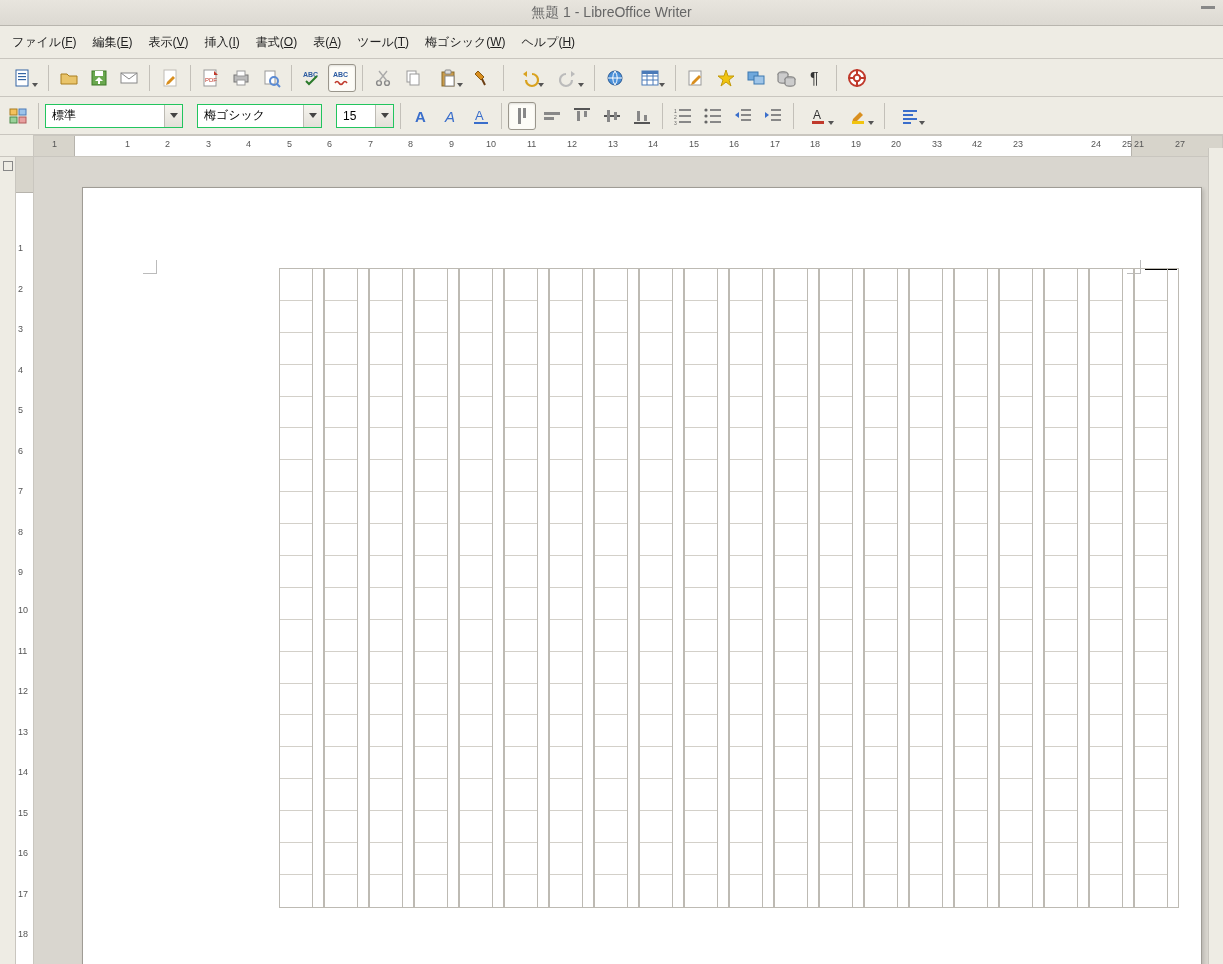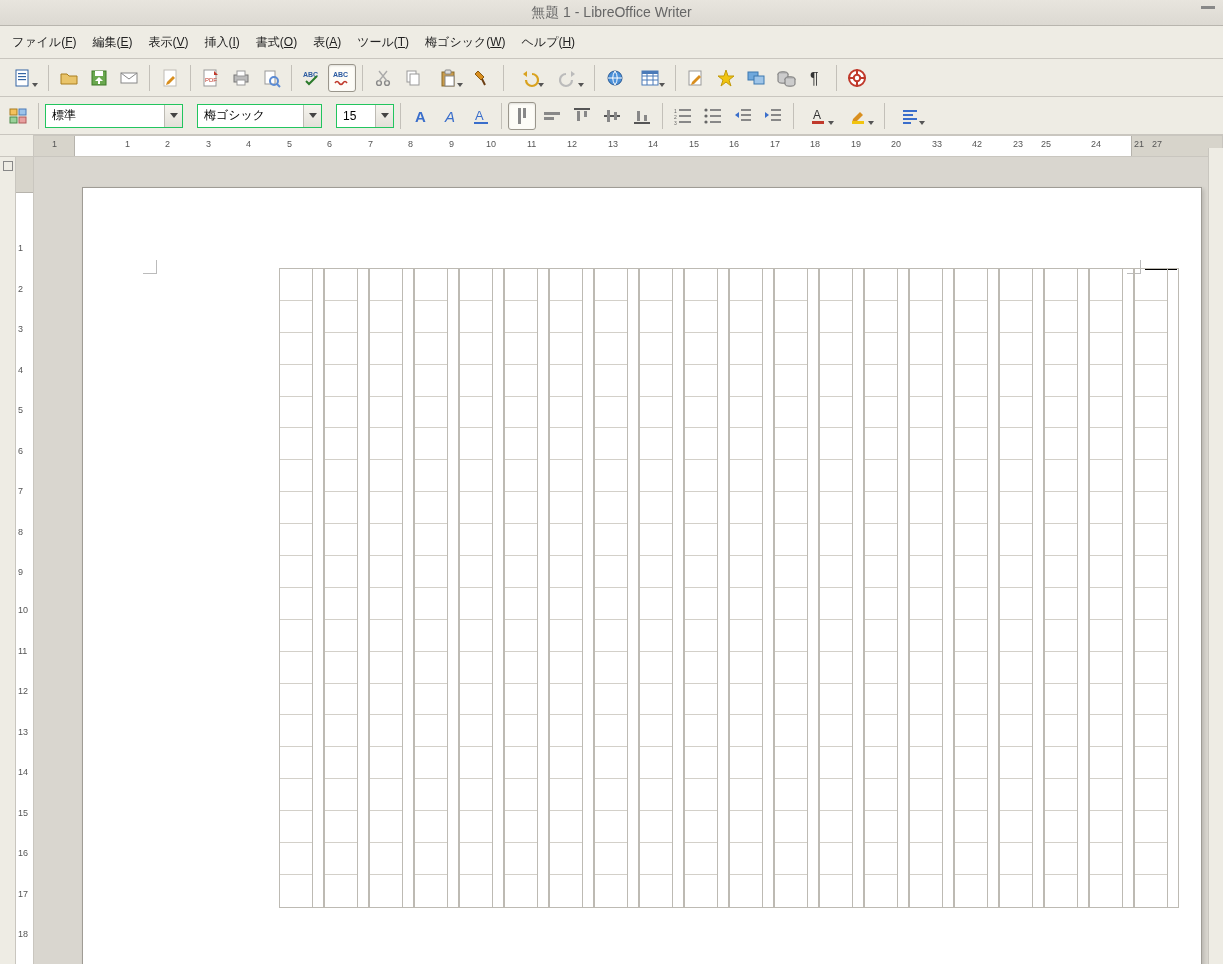--- a/index.html
+++ b/index.html
@@ -515,23 +515,23 @@
     <span class="tick" style="left:655px">15</span>
     <span class="tick" style="left:695px">16</span>
     <span class="tick" style="left:736px">17</span>
     <span class="tick" style="left:776px">18</span>
     <span class="tick" style="left:817px">19</span>
     <span class="tick" style="left:857px">20</span>
     <span class="tick" style="left:898px">33</span>
     <span class="tick" style="left:938px">42</span>
     <span class="tick" style="left:979px">23</span>
     <span class="tick" style="left:1057px">24</span>
-    <span class="tick" style="left:1007px">25</span>
+    <span class="tick" style="left:1088px">25</span>
     <span class="tick" style="left:1100px">21</span>
-    <span class="tick" style="left:1118px">27</span>
+    <span class="tick" style="left:1141px">27</span>
   </div>
 </div>
 
 <div class="main">
   <div class="ruler-v-wrap">
     <div class="ruler-v-margin">
       <div class="tabstop"></div>
     </div>
     <div class="ruler-v">
       <div class="shade-t"></div>

